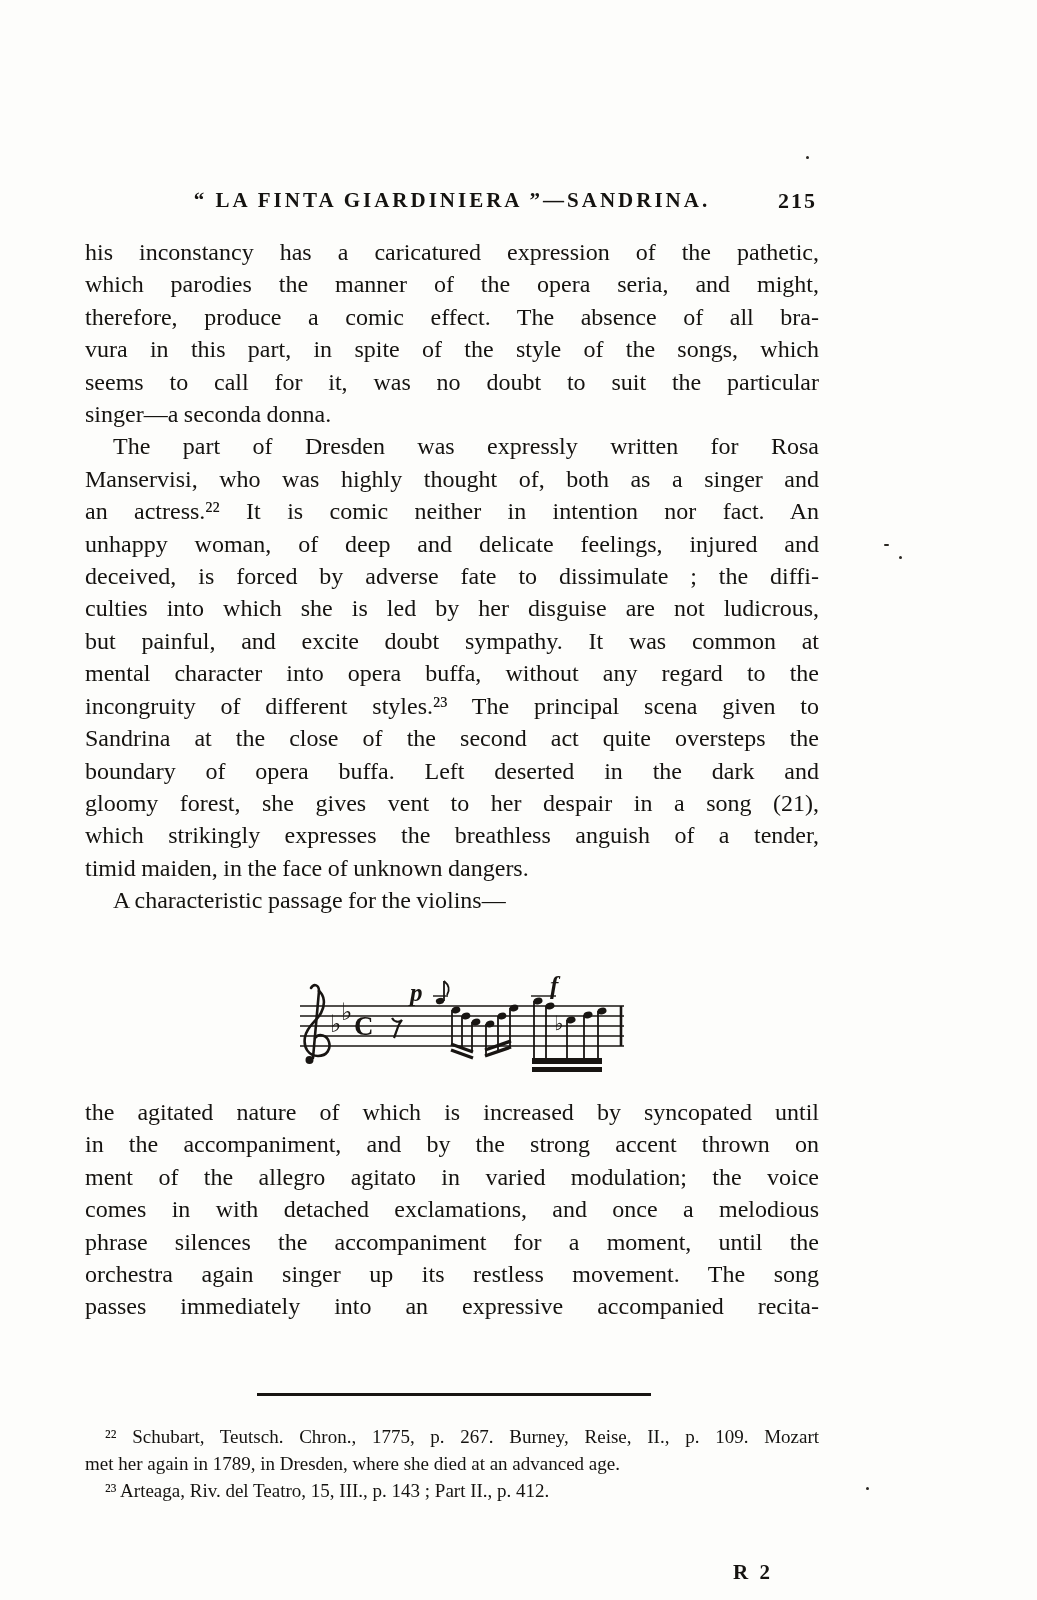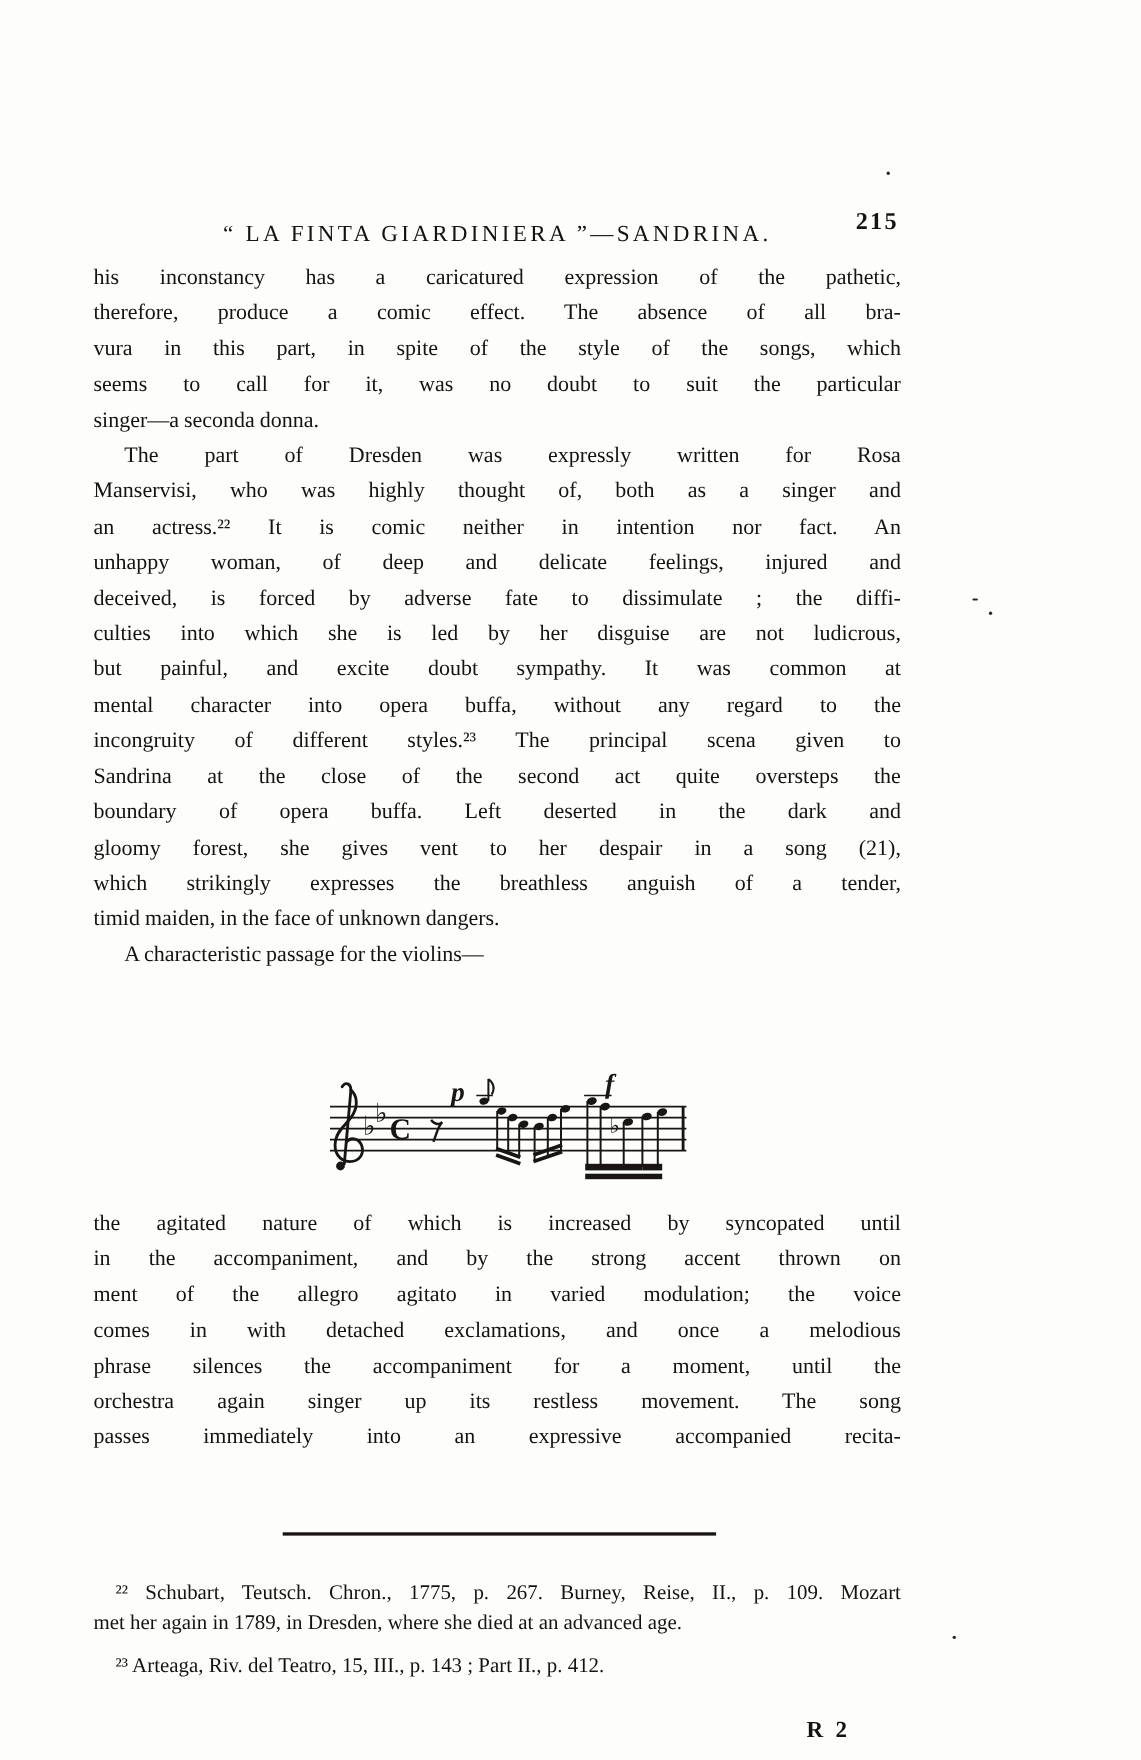--- a/index.html
+++ b/index.html
@@ -4,42 +4,41 @@
 <style>
   html,body { margin:0; padding:0; background:#fdfdfb; }
   .page {
     position:relative; width:1037px; height:1600px;
     background:#fdfdfb; color:#151310; overflow:hidden;
     font-family:"Liberation Serif", serif;
   }
   
   .header { position:absolute; top:188px; left:85px; width:734px; height:30px; }
   .header-title {
-    text-align:center; font-size:21px; letter-spacing:3px; font-weight:normal;
+    text-align:center; font-size:21px; letter-spacing:3px; font-weight:bold;
     white-space:nowrap;
-    margin-top:12px;
   }
   .page-number {
     position:absolute; right:2px; top:0; font-size:22px; letter-spacing:2px; font-weight:bold;
   }
   
-  .textblock { position:absolute; left:85px; width:734px; font-size:20px; line-height:32.4px; word-spacing:-0.5px; }
+  .textblock { position:absolute; left:85px; width:734px; font-size:24px; line-height:32.4px; word-spacing:-0.5px; }
   .block-1 { top:236px; }
   .block-2 { top:1096px; }
   .line { text-align:justify; text-align-last:justify; }
   .para.endshort .line:last-child { text-align-last:left; }
   .para.indent .line:first-child { text-indent:28px; }
   
   .music-wrap { position:absolute; top:968px; left:288px; width:344px; height:122px; }
   .music-wrap svg { display:block; }
   
   .footnote-rule { position:absolute; top:1393px; left:257px; width:394px; height:2.5px; background:#181512; }
   
   .footnotes { position:absolute; top:1424px; left:85px; width:734px; font-size:19px; line-height:26.8px; }
-  .footnotes .para.indent .line:first-child { text-indent:20px;margin-top:12px; }
+  .footnotes .para.indent .line:first-child { text-indent:20px; }
   
   .signature {
     position:absolute; top:1560px; left:85px; width:734px;
     text-align:right; padding-right:46px; box-sizing:border-box;
     font-size:21px; letter-spacing:3px; font-weight:bold;
   }
   
   .speck { position:absolute; background:#2a2722; border-radius:50%; }
   .speck-a { top:156px; left:806px; width:3px; height:3px; }
   .speck-b { top:544px; left:884px; width:5px; height:2px; border-radius:1px; }
@@ -55,20 +54,21 @@
 <div class="page">
 
   <div class="header">
     <div class="header-title">“ LA FINTA GIARDINIERA ”—SANDRINA.</div>
     <div class="page-number">215</div>
   </div>
 
   <div class="textblock block-1">
     <div class="para endshort">
         <div class="line">his inconstancy has a caricatured expression of the pathetic,</div>
+        <div class="line">which parodies the manner of the opera seria, and might,</div>
         <div class="line">therefore, produce a comic effect. The absence of all bra-</div>
         <div class="line">vura in this part, in spite of the style of the songs, which</div>
         <div class="line">seems to call for it, was no doubt to suit the particular</div>
         <div class="line">singer—a seconda donna.</div>
       </div>
     <div class="para endshort indent">
         <div class="line">The part of Dresden was expressly written for Rosa</div>
         <div class="line">Manservisi, who was highly thought of, both as a singer and</div>
         <div class="line">an actress.²² It is comic neither in intention nor fact. An</div>
         <div class="line">unhappy woman, of deep and delicate feelings, injured and</div>

